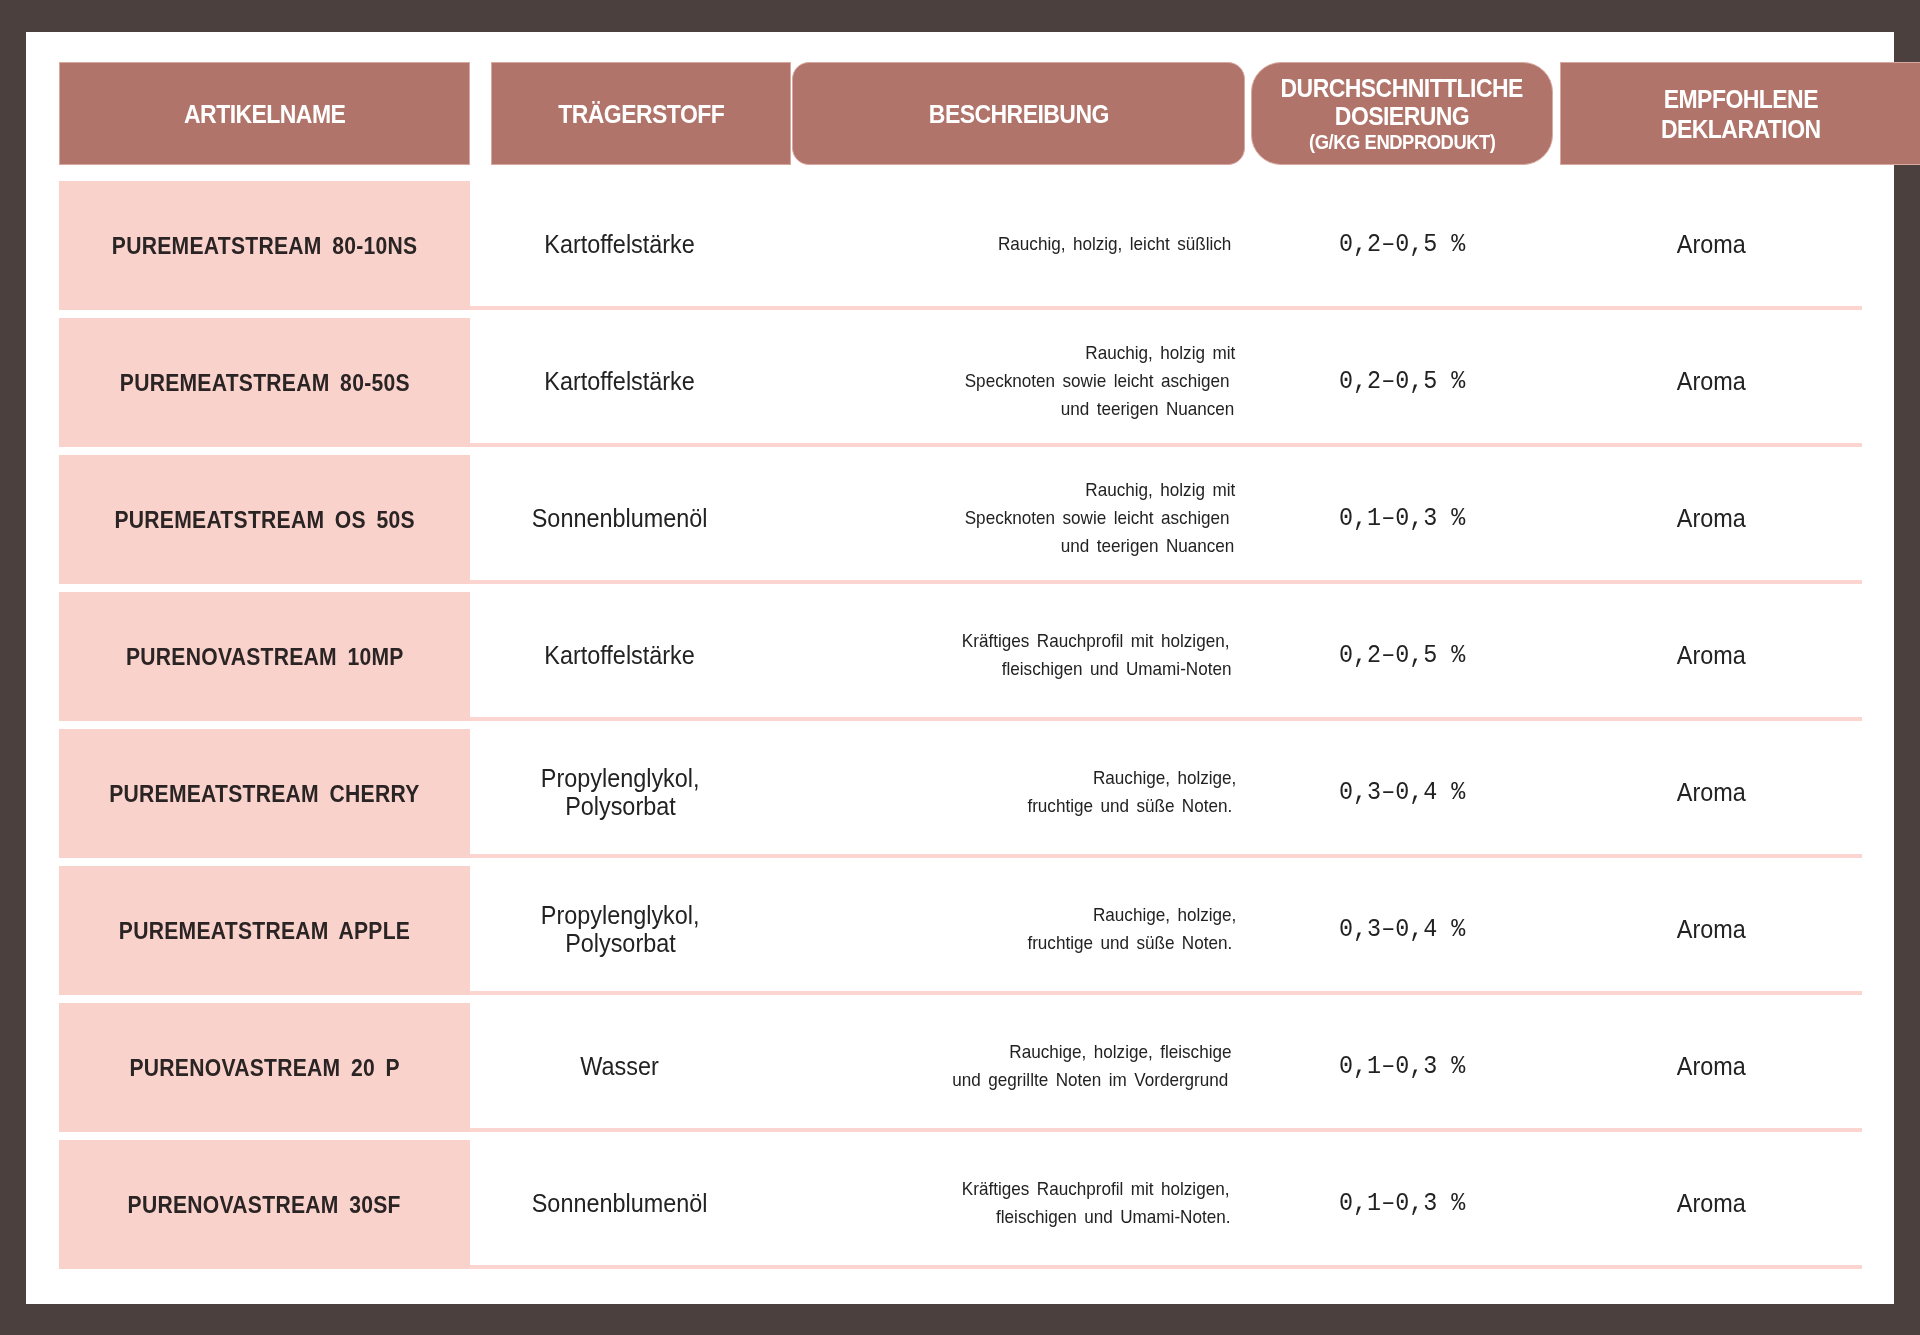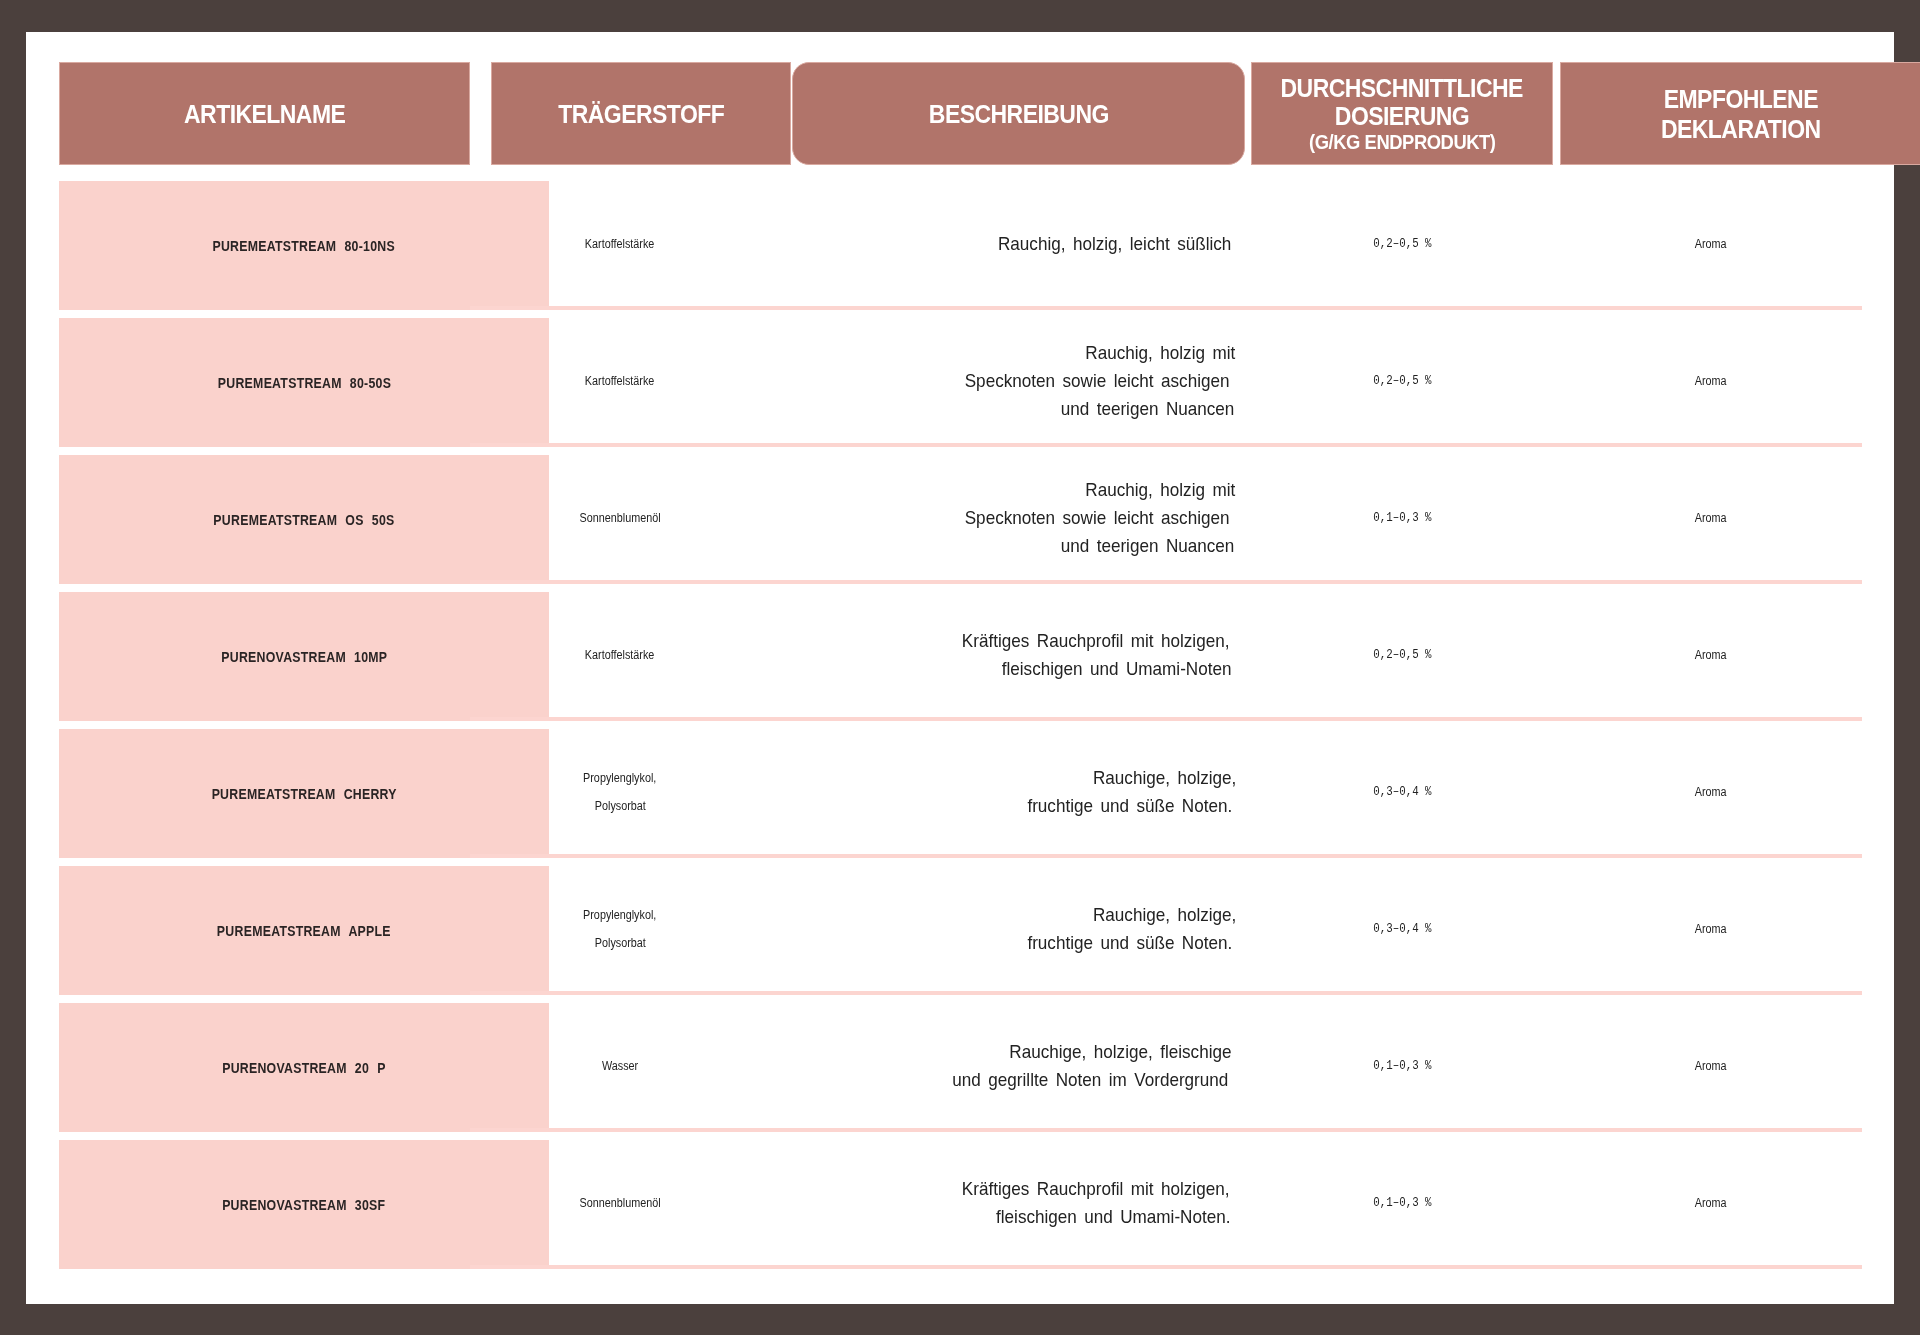--- a/index.html
+++ b/index.html
@@ -53,35 +53,35 @@
     bottom: 0px; height: 4px;
     background: #fcd5d0;
   }
   .cell {
     position: absolute;
     top: 0; height: 125px;
     display: flex; flex-direction: column;
     align-items: center; justify-content: center;
     text-align: center;
     color: #222222;
-    font-size: 12px;
+    font-size: 26px;
     line-height: 28px;
   }
   .cell span { display: block; transform: scaleX(0.9); white-space: nowrap; }
   .cell.name {
-    left: 0; width: 490px; height: 129px;
+    left: 0; width: 411px; height: 129px;
     background: #fad2cc;
     font-weight: bold;
-    font-size: 14px;
+    font-size: 24px;
     letter-spacing: 0.3px;
     color: #2a2424;
     word-spacing: 5px;
   }
   .cell.name span { transform: scaleX(0.88); }
-  .c4 { left: 1192px; width: 302px; }
+  .c4 { left: 1192px; width: 302px; border-radius: 30px; }
   .cell.carrier { left: 411px; width: 300px; }
   .cell.desc { left: 733px; width: 452px; font-size: 19px; word-spacing: 3px; align-items: flex-end; }
   .cell.dose { left: 1192px; width: 302px; font-family: Liberation Mono, monospace; }
   .cell.decl { left: 1501px; width: 302px; text-align: right; }
 </style>
 </head>
 <body>
 
 <div class="card">
   <div class="table">

